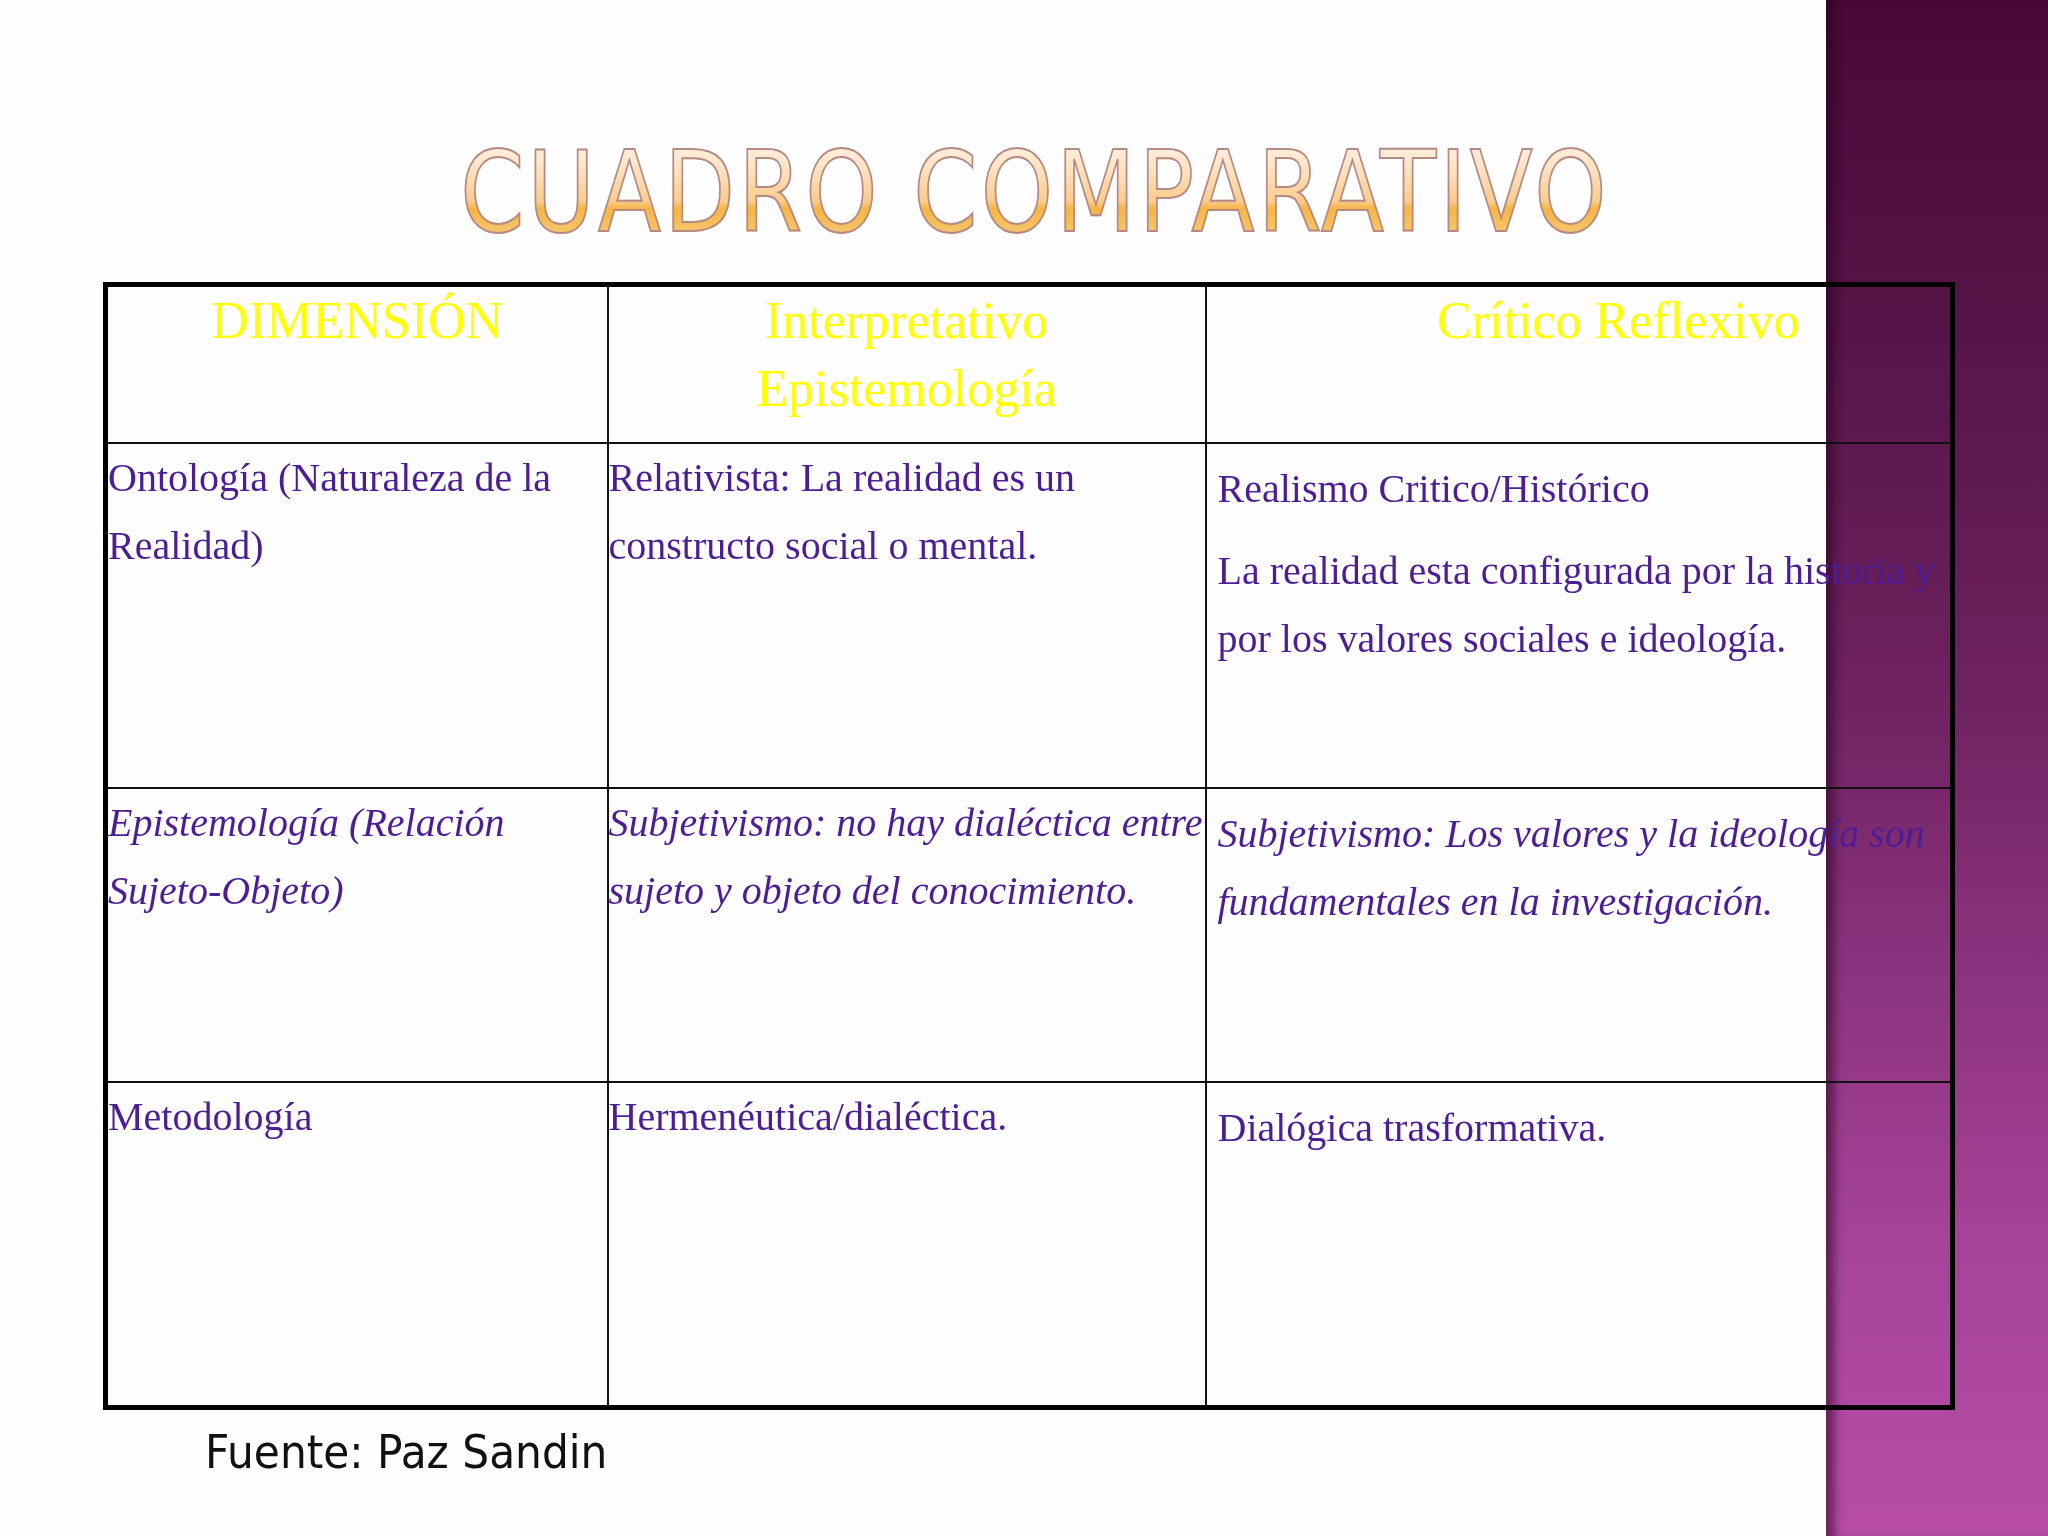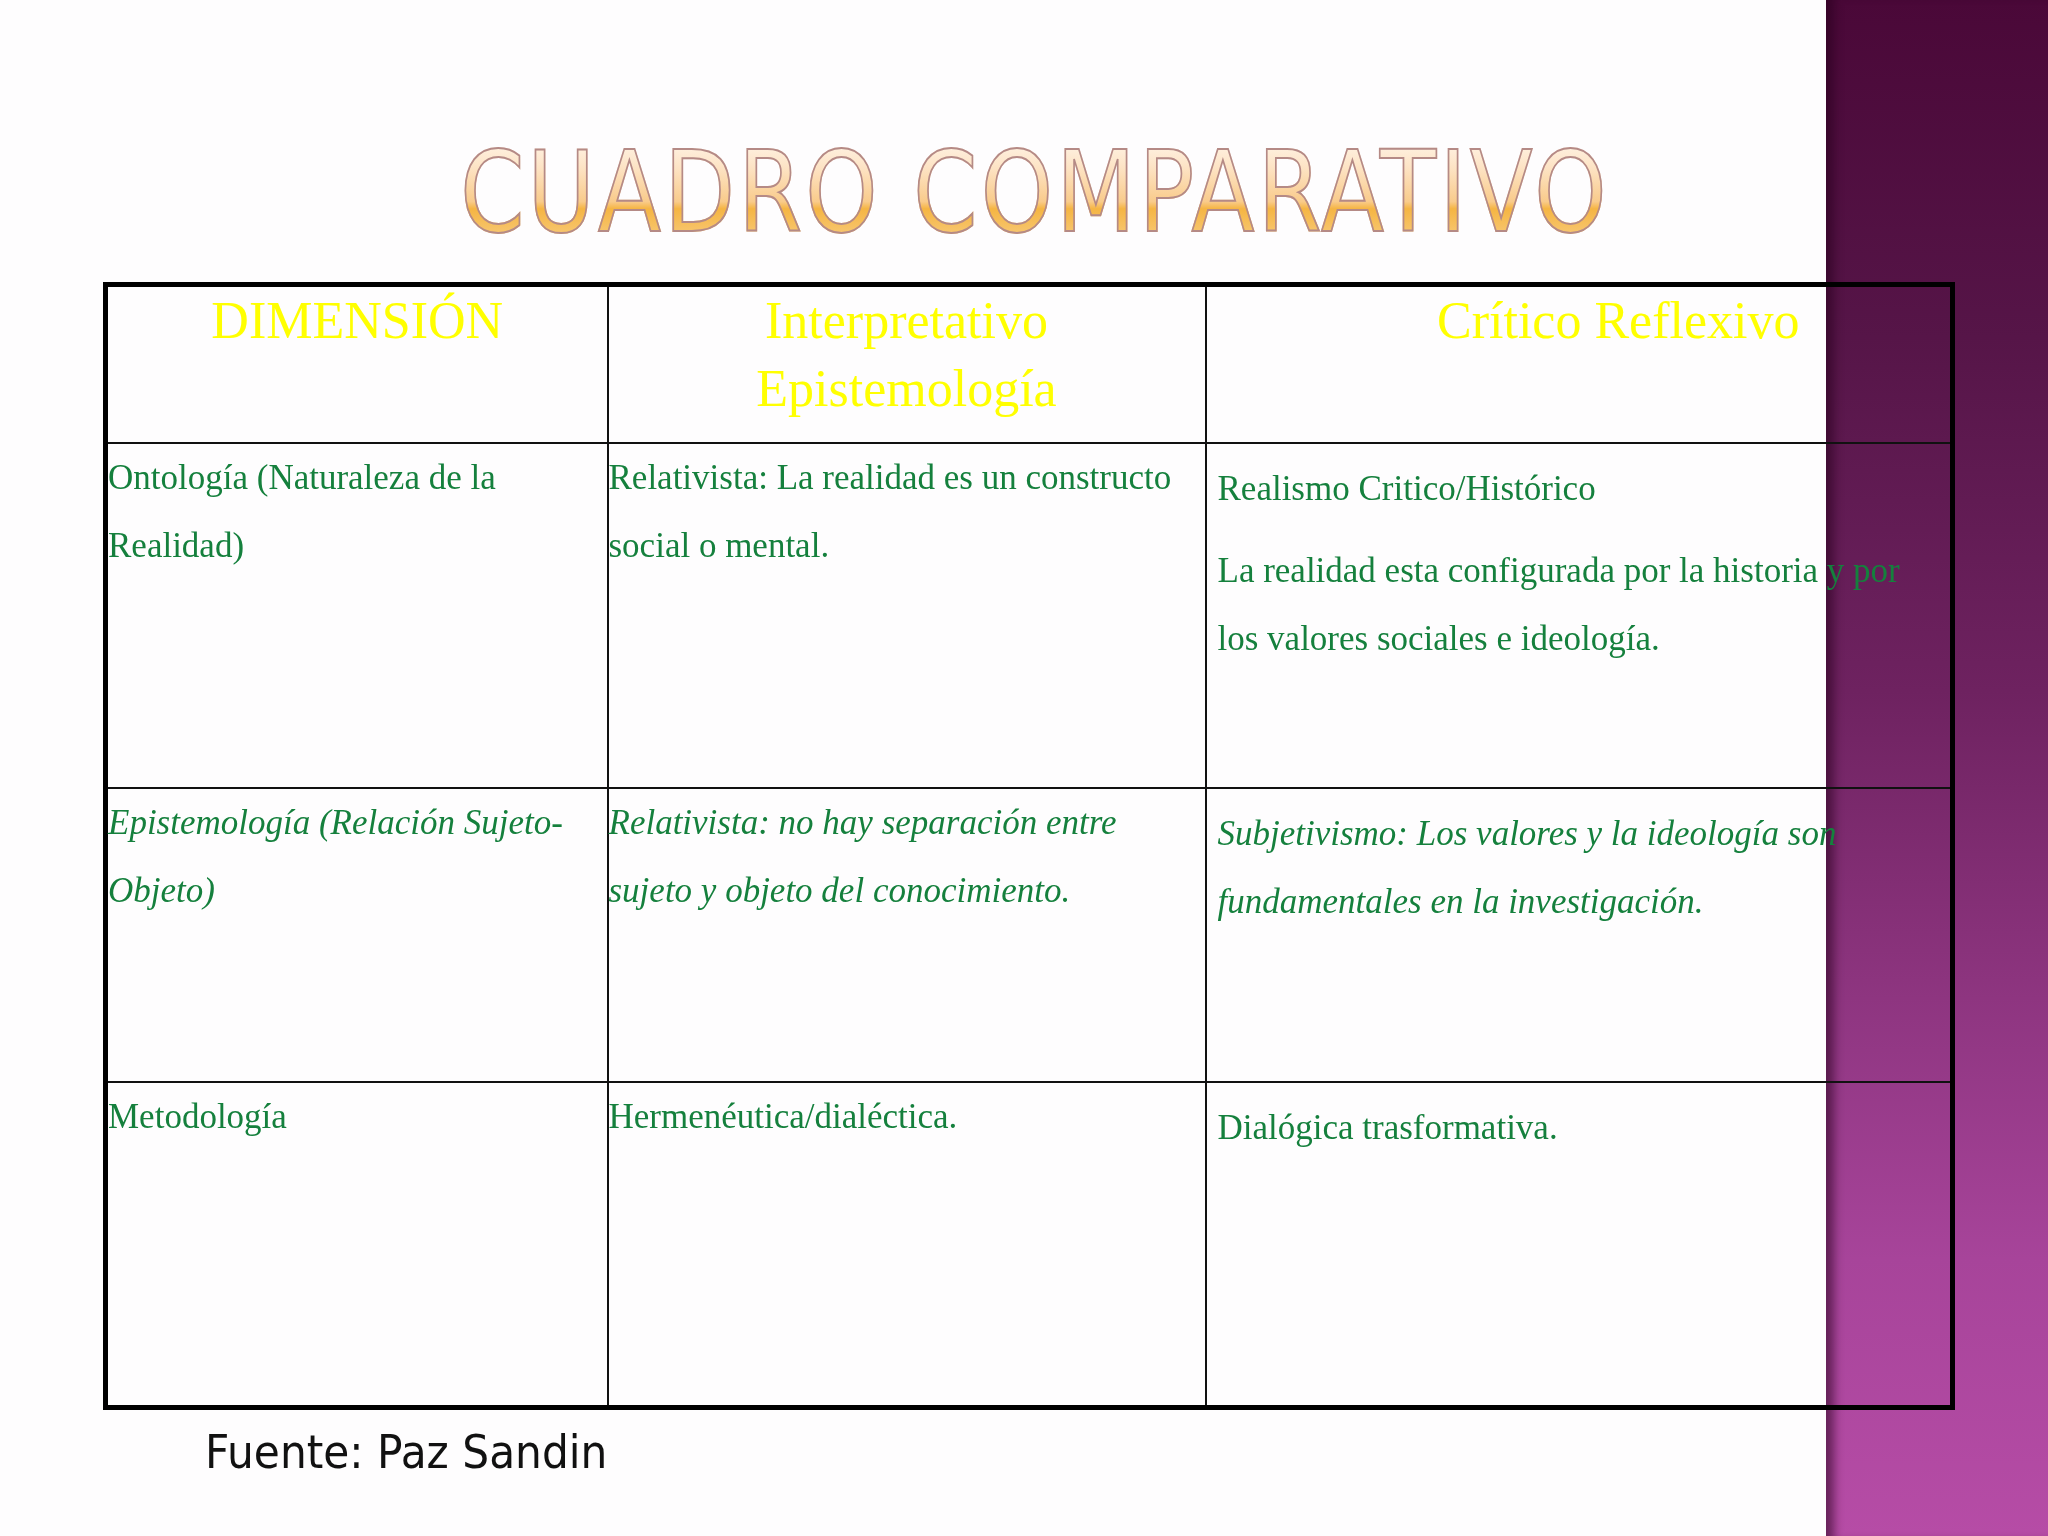--- a/index.html
+++ b/index.html
@@ -80,22 +80,22 @@
       text-align: center;
       padding-top: 10px;
       font-weight: normal;
     }
     .hcell.c3h {
       text-align: center;
       padding-left: 100px;
       padding-right: 20px;
     }
     .bcell {
-      color: #15803d;
-      font-size: 35px;
+      color: #4c1d95;
+      font-size: 40px;
       line-height: 68px;
       padding: 14px 12px 0 20px;
     }
     .bcell p {
       margin: 11px;
     }
     .bcell p + p {
       margin-top: 14px;
     }
     .footer {
@@ -136,21 +136,21 @@
     <tr class="r1">
       <td class="bcell">Ontología (Naturaleza de la Realidad)</td>
       <td class="bcell">Relativista: La realidad es un constructo social o mental.</td>
       <td class="bcell">
         <p>Realismo Critico/Histórico</p>
         <p>La realidad esta configurada por la historia y por los valores sociales e ideología.</p>
       </td>
     </tr>
     <tr class="r2">
       <td class="bcell">Epistemología (Relación Sujeto-Objeto)</td>
-      <td class="bcell">Relativista: no hay separación entre sujeto y objeto del conocimiento.</td>
+      <td class="bcell">Subjetivismo: no hay dialéctica entre sujeto y objeto del conocimiento.</td>
       <td class="bcell">
         <p>Subjetivismo: Los valores y la ideología son fundamentales en la investigación.</p>
       </td>
     </tr>
     <tr class="r3">
       <td class="bcell">Metodología</td>
       <td class="bcell">Hermenéutica/dialéctica.</td>
       <td class="bcell">
         <p>Dialógica trasformativa.</p>
       </td>

